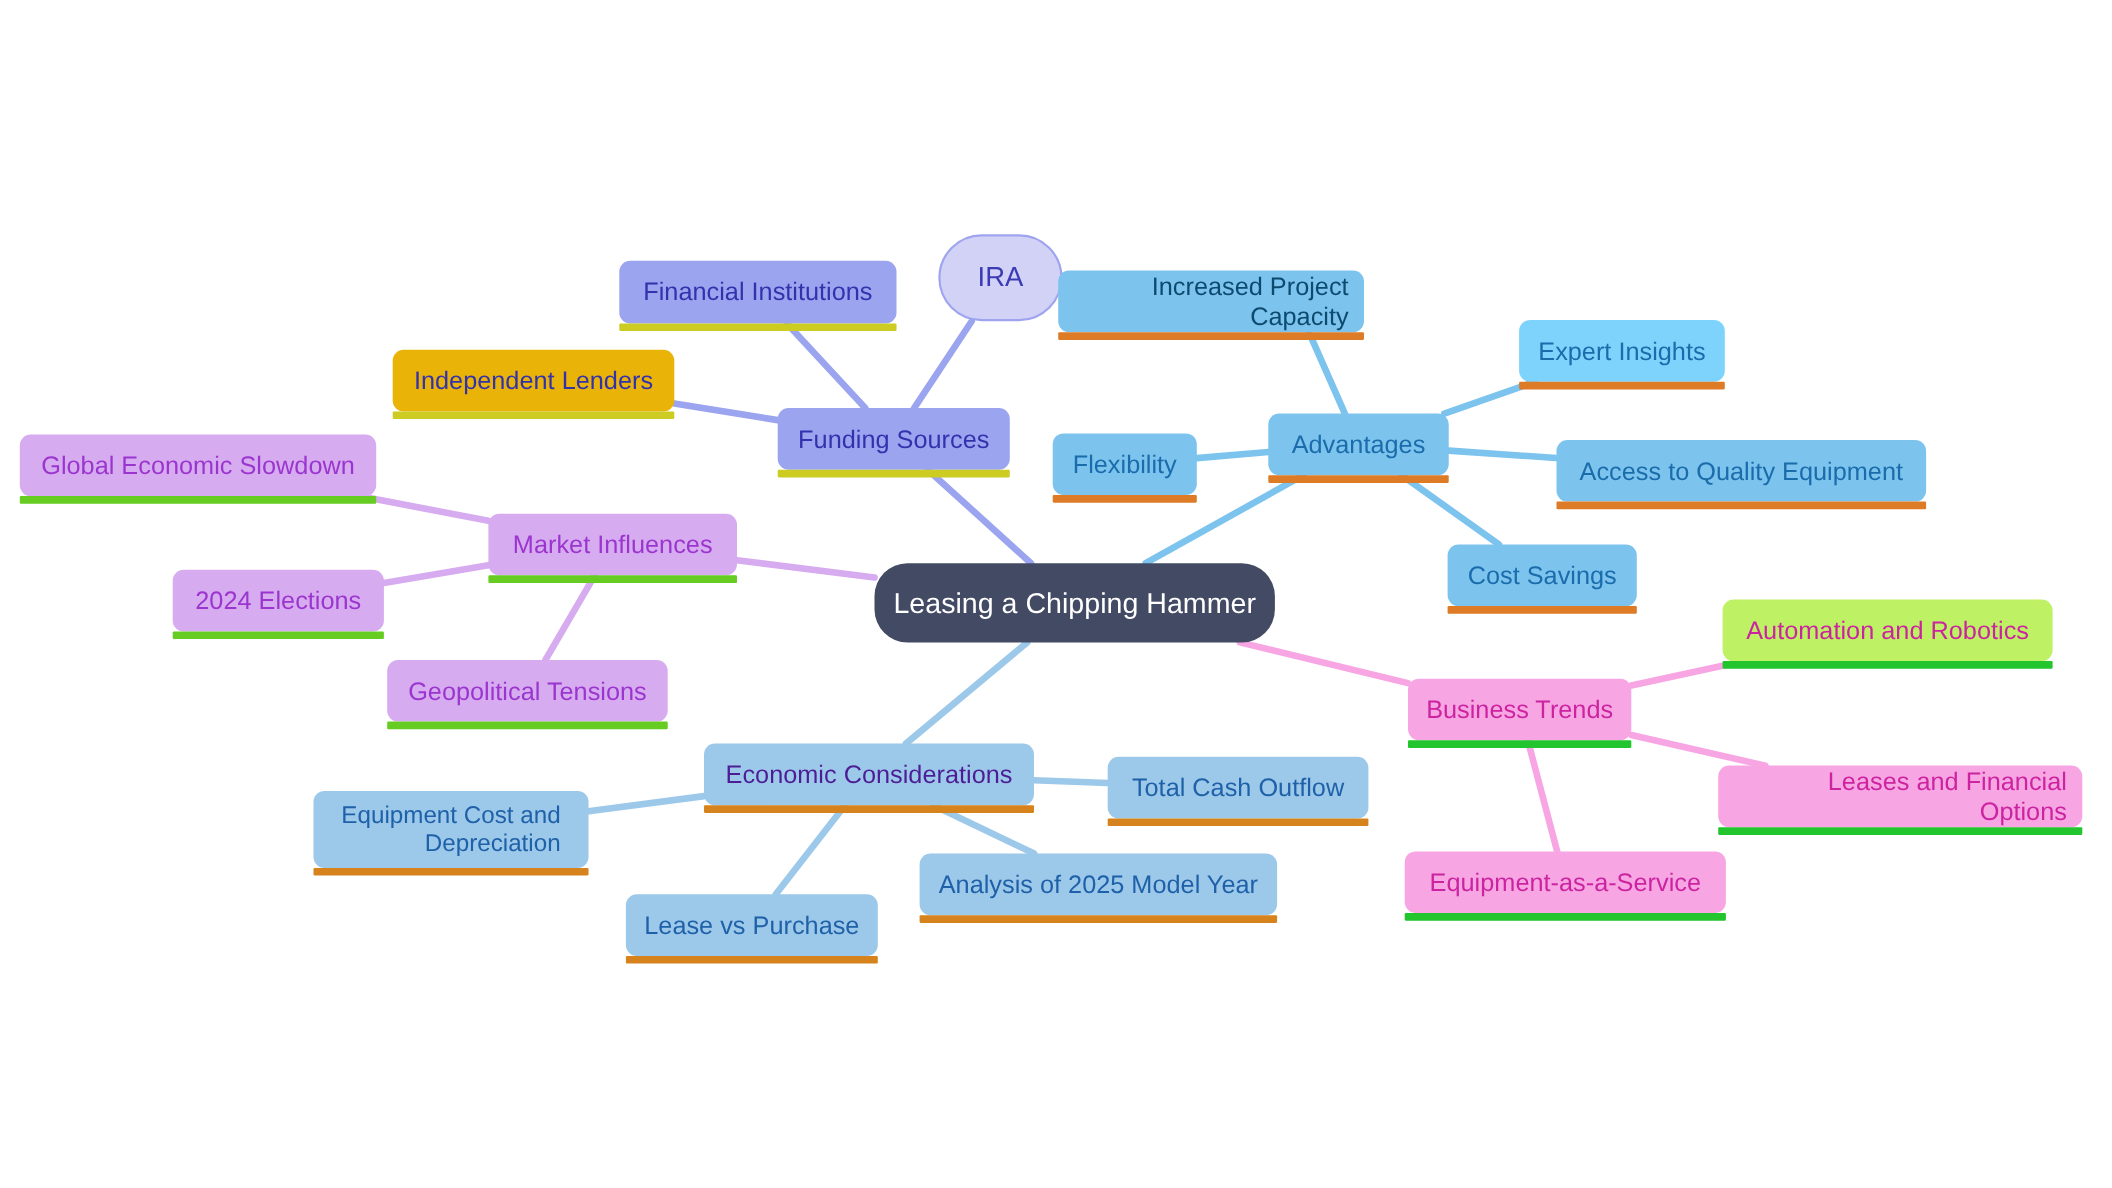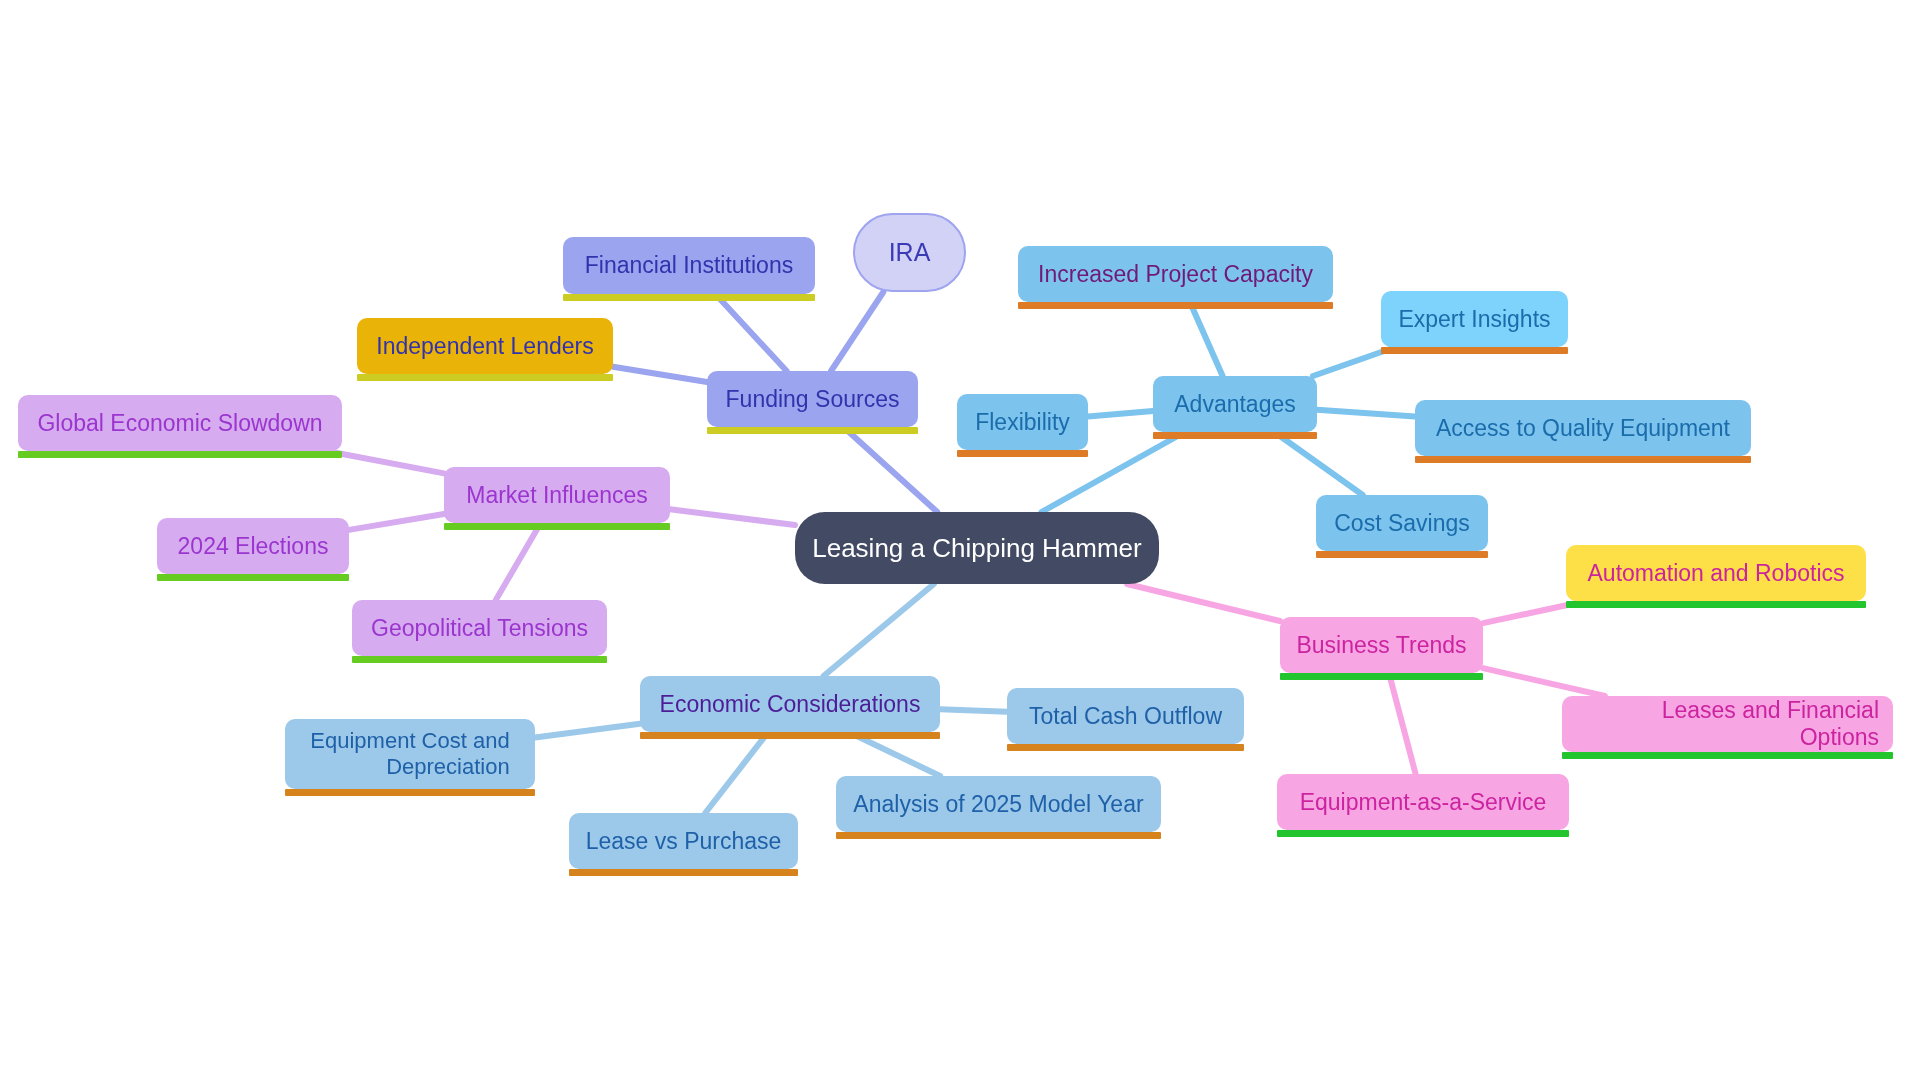--- a/index.html
+++ b/index.html
@@ -90,33 +90,33 @@
       <line x1="1483" y1="668.1748554913295" x2="1604.867088607595" y2="696" stroke="#f7a6e3" stroke-width="6" stroke-linecap="round"></line>
       <line x1="1388.9012738853503" y1="673" x2="1415.5987261146497" y2="774" stroke="#f7a6e3" stroke-width="6" stroke-linecap="round"></line>
     </svg>
   <div id="nodes-layer">
       <div class="node node-root" style="left: 795px; top: 512px; width: 364px; height: 72px;">Leasing a Chipping Hammer</div>
       <div class="node underlined" style="background: rgb(155, 164, 239); color: rgb(50, 50, 173); --ul: #cccc22; left: 707px; top: 371px; width: 211px; height: 56px; font-size: 23px;">Funding Sources</div>
       <div class="node underlined" style="background: rgb(155, 164, 239); color: rgb(50, 50, 173); --ul: #cccc22; left: 563px; top: 237px; width: 252px; height: 57px; font-size: 23px;">Financial Institutions</div>
       <div class="node underlined" style="background: #eab308; color: rgb(50, 50, 173); --ul: #cccc22; left: 357px; top: 318px; width: 256px; height: 56px; font-size: 23px;">Independent Lenders</div>
       <div class="node node-ira" style="left: 853px; top: 213px; width: 113px; height: 79px;">IRA</div>
       <div class="node underlined" style="background: rgb(124, 195, 238); color: rgb(26, 108, 171); --ul: #dd7b26; left: 1153px; top: 376px; width: 164px; height: 56px; font-size: 23px;">Advantages</div>
-      <div class="node underlined" style="background: rgb(124, 195, 238); color: #701a75; --ul: #dd7b26; left: 1018px; top: 246px; width: 315px; height: 56px; font-size: 23px;">Increased Project Capacity</div>
+      <div class="node underlined" style="background: rgb(124, 195, 238); color: #0c4a6e; --ul: #dd7b26; left: 962px; top: 246px; width: 278px; height: 56px; font-size: 23px;">Increased Project Capacity</div>
       <div class="node underlined" style="background: #7dd3fc; color: rgb(26, 108, 171); --ul: #dd7b26; left: 1381px; top: 291px; width: 187px; height: 56px; font-size: 23px;">Expert Insights</div>
       <div class="node underlined" style="background: rgb(124, 195, 238); color: rgb(26, 108, 171); --ul: #dd7b26; left: 1415px; top: 400px; width: 336px; height: 56px; font-size: 23px;">Access to Quality Equipment</div>
       <div class="node underlined" style="background: rgb(124, 195, 238); color: rgb(26, 108, 171); --ul: #dd7b26; left: 957px; top: 394px; width: 131px; height: 56px; font-size: 23px;">Flexibility</div>
       <div class="node underlined" style="background: rgb(124, 195, 238); color: rgb(26, 108, 171); --ul: #dd7b26; left: 1316px; top: 495px; width: 172px; height: 56px; font-size: 23px;">Cost Savings</div>
       <div class="node underlined" style="background: rgb(215, 171, 239); color: rgb(155, 53, 207); --ul: #66cc22; left: 444px; top: 467px; width: 226px; height: 56px; font-size: 23px;">Market Influences</div>
       <div class="node underlined" style="background: rgb(215, 171, 239); color: rgb(155, 53, 207); --ul: #66cc22; left: 18px; top: 395px; width: 324px; height: 56px; font-size: 23px;">Global Economic Slowdown</div>
       <div class="node underlined" style="background: rgb(215, 171, 239); color: rgb(155, 53, 207); --ul: #66cc22; left: 157px; top: 518px; width: 192px; height: 56px; font-size: 23px;">2024 Elections</div>
       <div class="node underlined" style="background: rgb(215, 171, 239); color: rgb(155, 53, 207); --ul: #66cc22; left: 352px; top: 600px; width: 255px; height: 56px; font-size: 23px;">Geopolitical Tensions</div>
       <div class="node underlined" style="background: rgb(156, 200, 234); color: #4c1d95; --ul: #d6831d; left: 640px; top: 676px; width: 300px; height: 56px; font-size: 23px;">Economic Considerations</div>
       <div class="node underlined" style="background: rgb(156, 200, 234); color: rgb(31, 97, 168); --ul: #d6831d; left: 1007px; top: 688px; width: 237px; height: 56px; font-size: 23px;">Total Cash Outflow</div>
       <div class="node underlined" style="background: rgb(156, 200, 234); color: rgb(31, 97, 168); --ul: #d6831d; left: 285px; top: 719px; width: 250px; height: 70px; font-size: 22px;">Equipment Cost and
 Depreciation</div>
       <div class="node underlined" style="background: rgb(156, 200, 234); color: rgb(31, 97, 168); --ul: #d6831d; left: 569px; top: 813px; width: 229px; height: 56px; font-size: 23px;">Lease vs Purchase</div>
       <div class="node underlined" style="background: rgb(156, 200, 234); color: rgb(31, 97, 168); --ul: #d6831d; left: 836px; top: 776px; width: 325px; height: 56px; font-size: 23px;">Analysis of 2025 Model Year</div>
       <div class="node underlined" style="background: rgb(247, 166, 227); color: rgb(204, 35, 160); --ul: #22c52e; left: 1280px; top: 617px; width: 203px; height: 56px; font-size: 23px;">Business Trends</div>
-      <div class="node underlined" style="background: #fde047; color: rgb(204, 35, 160); --ul: #22c52e; left: 1566px; top: 545px; width: 300px; height: 56px; font-size: 23px;">Automation and Robotics</div>
+      <div class="node underlined" style="background: #bef264; color: rgb(204, 35, 160); --ul: #22c52e; left: 1566px; top: 545px; width: 300px; height: 56px; font-size: 23px;">Automation and Robotics</div>
       <div class="node underlined" style="background: rgb(247, 166, 227); color: rgb(204, 35, 160); --ul: #22c52e; left: 1562px; top: 696px; width: 331px; height: 56px; font-size: 23px;">Leases and Financial Options</div>
       <div class="node underlined" style="background: rgb(247, 166, 227); color: rgb(204, 35, 160); --ul: #22c52e; left: 1277px; top: 774px; width: 292px; height: 56px; font-size: 23px;">Equipment-as-a-Service</div>
     </div>
 </div>
 
 </body></html>

